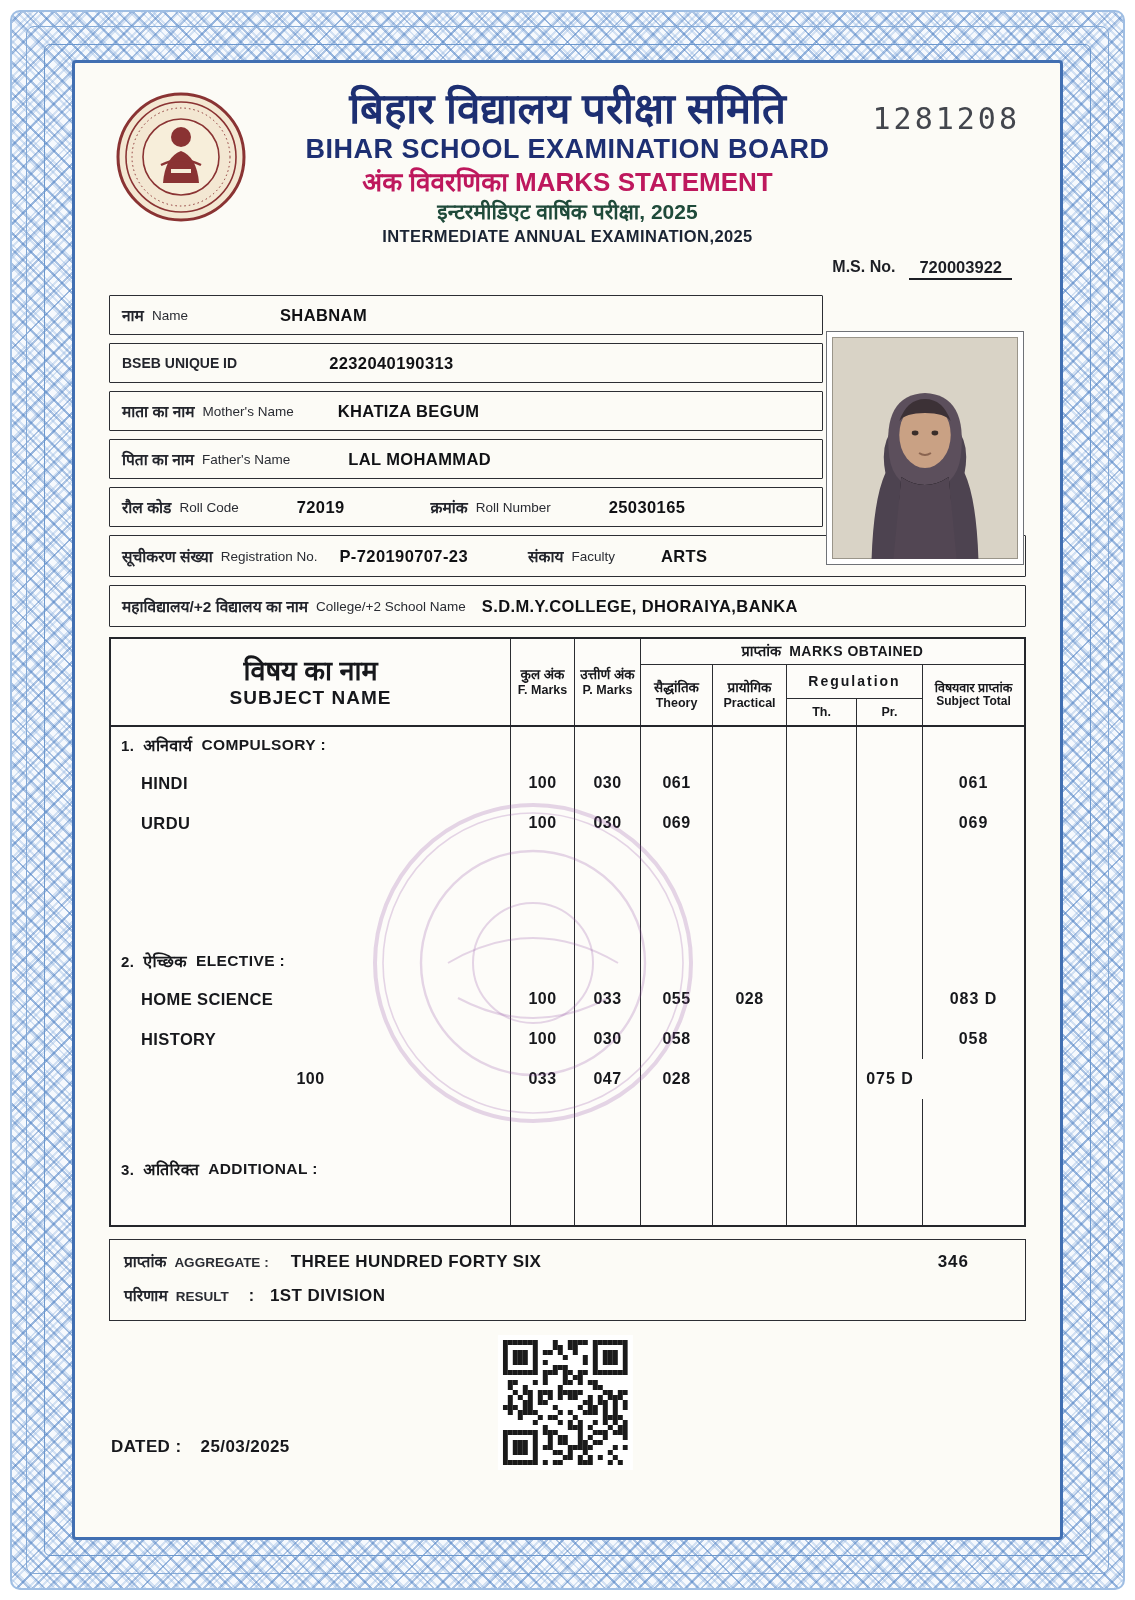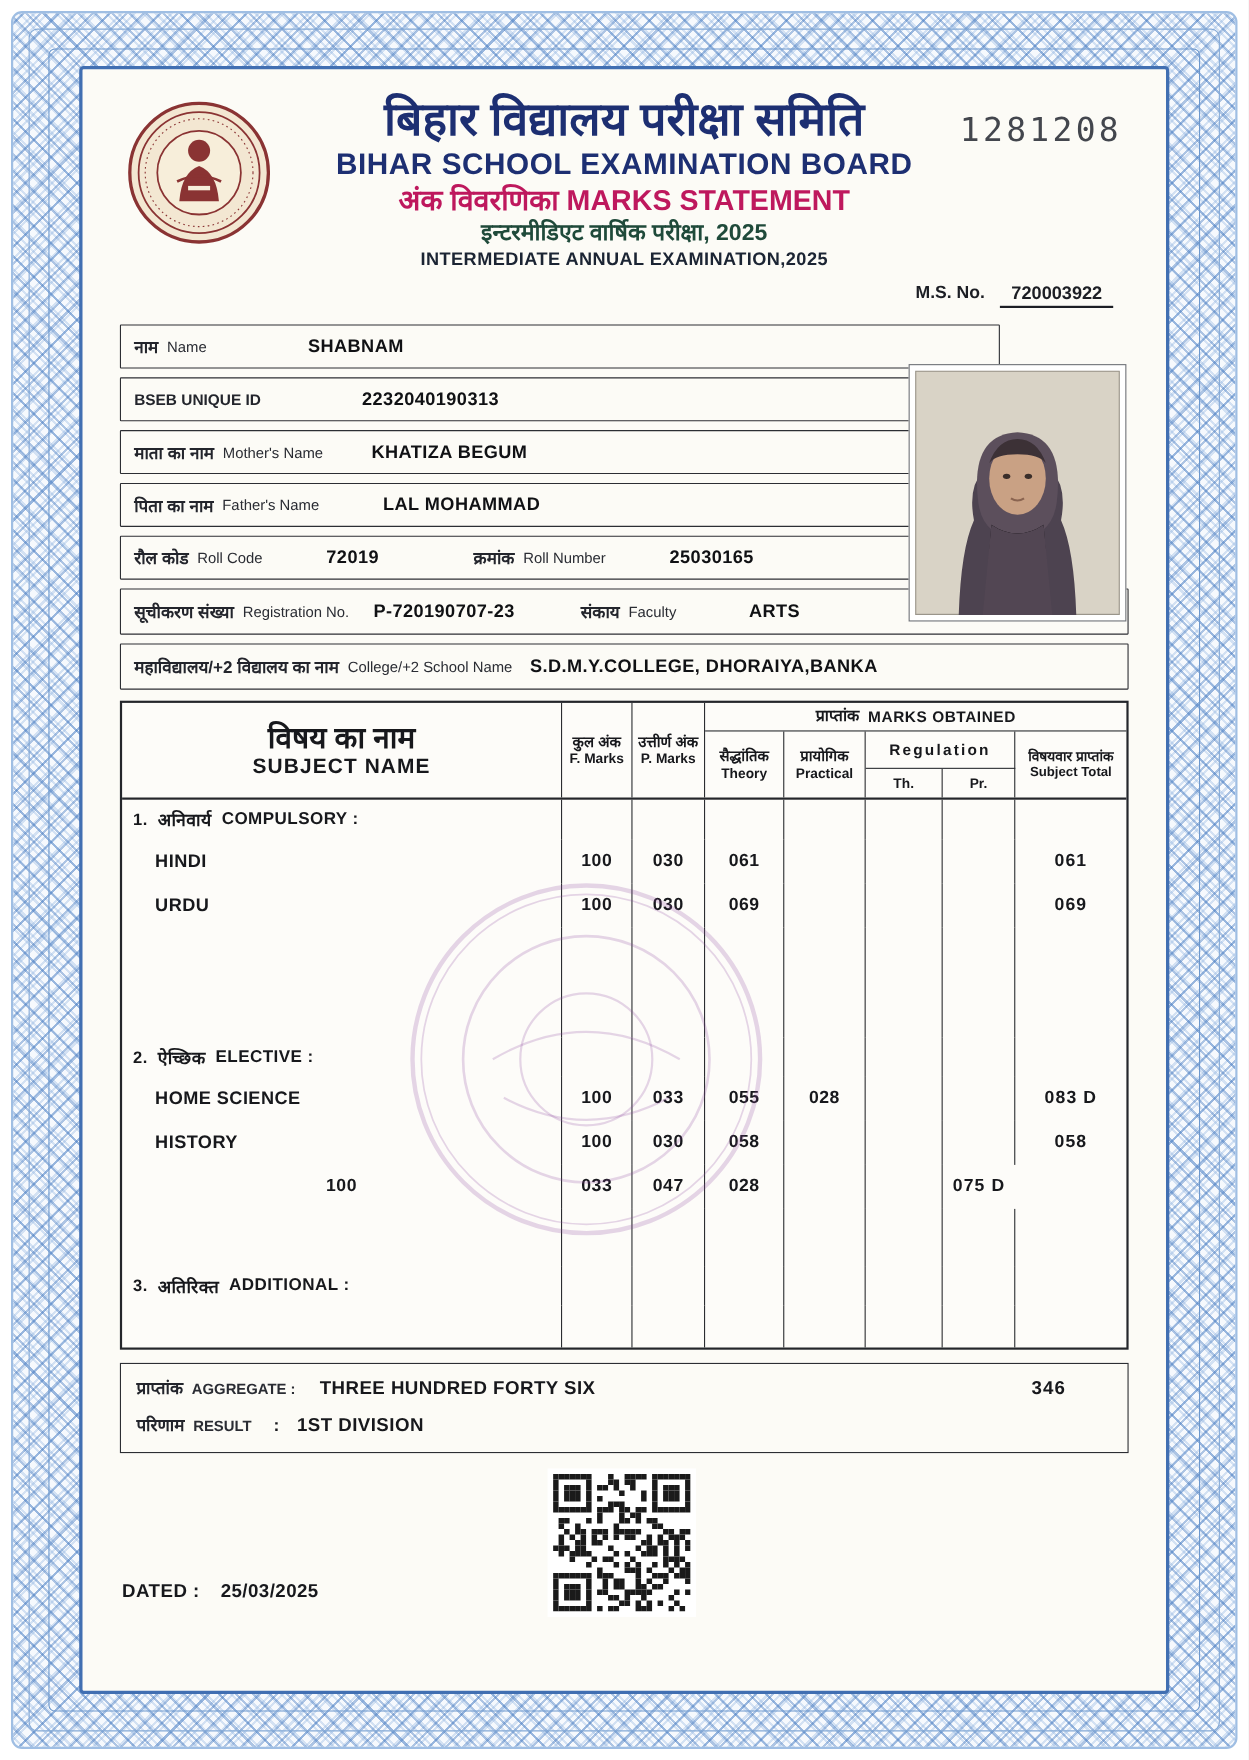--- a/index.html
+++ b/index.html
@@ -30,21 +30,21 @@
   .t-en{font-size:27px;font-weight:bold;color:#1d2f72;letter-spacing:.5px;line-height:1.2}
   .t-ms{font-size:26px;font-weight:bold;color:#be185d;line-height:1.25}
   .t-ex-hi{font-size:21px;font-weight:bold;color:#1f4a3a;line-height:1.3}
   .t-ex-en{font-size:16.5px;font-weight:bold;color:#1b2433;letter-spacing:.4px;line-height:1.35}
   .msrow{display:flex;justify-content:flex-end;align-items:flex-start;gap:14px;margin:10px 14px 0 0;
          font-size:16px;font-weight:bold;color:#1c1e24}
   .msrow .num{border-bottom:2px solid #1c1e24;padding:0 10px 1px;font-size:16.5px}
 
   
   .fields{position:relative;margin-top:8px}
-  .frow{width:800px;height:40px;border:1.6px solid #2c2e33;border-radius:1px;margin-bottom:8px;
+  .frow{width:714px;height:40px;border:1.6px solid #2c2e33;border-radius:1px;margin-bottom:8px;
         display:flex;align-items:center;padding:0 12px;font-size:15px}
   .frow.full{width:100%}
   .lab-hi{font-size:15.5px;font-weight:bold;color:#23252c}
   .lab-en{font-size:13.5px;color:#2a2c33;margin-left:8px}
   .fval{font-weight:bold;font-size:16.5px;color:#101114;letter-spacing:.4px}
   .photo{position:absolute;right:2px;top:36px;width:198px;height:234px;background:#fff;
          border:1px solid #6f7277;padding:5px}
   .photo svg{width:100%;height:100%;display:block}
 
   
@@ -173,21 +173,21 @@
         <span class="lab-en">Roll Number</span>
         <span class="fval" style="margin-left:58px">25030165</span>
       </div>
 
       <div class="frow full" style="height:42px">
         <span class="lab-hi">सूचीकरण संख्या</span>
         <span class="lab-en">Registration No.</span>
         <span class="fval" style="margin-left:22px">P-720190707-23</span>
         <span class="lab-hi" style="margin-left:60px">संकाय</span>
         <span class="lab-en">Faculty</span>
-        <span class="fval" style="margin-left:66px">ARTS</span>
+        <span class="fval" style="margin-left:46px">ARTS</span>
       </div>
 
       <div class="frow full" style="height:42px;margin-bottom:0">
         <span class="lab-hi">महाविद्यालय/+2 विद्यालय का नाम</span>
         <span class="lab-en">College/+2 School Name</span>
         <span class="fval" style="margin-left:16px">S.D.M.Y.COLLEGE, DHORAIYA,BANKA</span>
       </div>
 
       <div class="photo">
         <svg viewBox="0 0 188 222" preserveAspectRatio="none">

